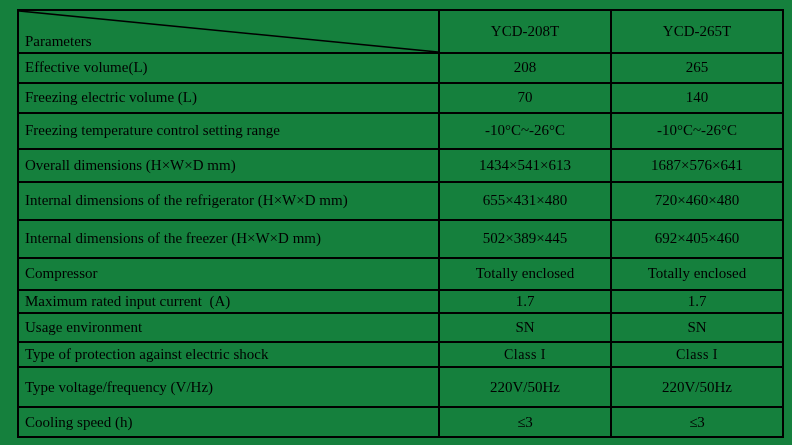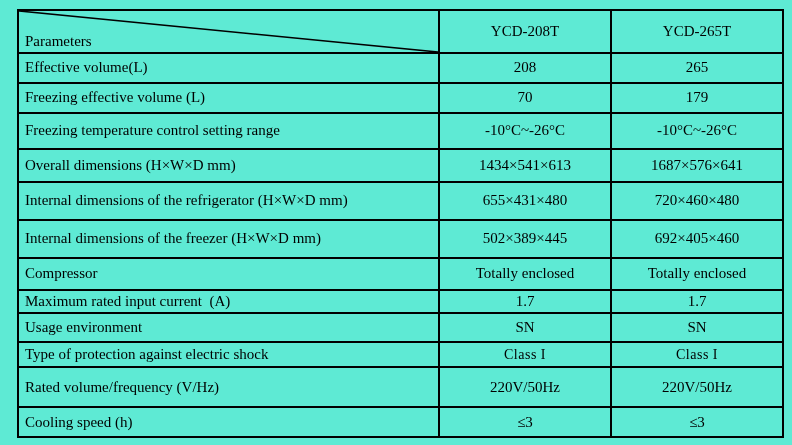--- a/index.html
+++ b/index.html
@@ -11,21 +11,21 @@
   body {
     width: 792px;
     height: 445px;
     font-family: "Liberation Serif", "DejaVu Serif", serif;
     color: #000000;
   }
   .sheet {
     position: relative;
     width: 792px;
     height: 445px;
-    background: #5eead4;
+    background: #15803d;
     overflow: hidden;
   }
   table.spec {
     position: absolute;
     left: 17px;
     top: 9px;
     width: 765px;
     border-collapse: collapse;
     table-layout: fixed;
   }
@@ -109,23 +109,23 @@
         <td class="model">YCD-265T</td>
       </tr>
     </thead>
     <tbody>
       <tr>
         <td class="p">Effective volume(L)</td>
         <td class="v">208</td>
         <td class="v">265</td>
       </tr>
       <tr>
-        <td class="p">Freezing effective volume (L)</td>
+        <td class="p">Freezing electric volume (L)</td>
         <td class="v">70</td>
-        <td class="v">179</td>
+        <td class="v">140</td>
       </tr>
       <tr>
         <td class="p">Freezing temperature control setting range</td>
         <td class="v">-10°C~-26°C</td>
         <td class="v">-10°C~-26°C</td>
       </tr>
       <tr>
         <td class="p">Overall dimensions (H×W×D mm)</td>
         <td class="v">1434×541×613</td>
         <td class="v">1687×576×641</td>
@@ -154,21 +154,21 @@
         <td class="p">Usage environment</td>
         <td class="v">SN</td>
         <td class="v">SN</td>
       </tr>
       <tr>
         <td class="p">Type of protection against electric shock</td>
         <td class="v">Class I</td>
         <td class="v">Class I</td>
       </tr>
       <tr>
-        <td class="p">Rated volume/frequency (V/Hz)</td>
+        <td class="p">Type voltage/frequency (V/Hz)</td>
         <td class="v">220V/50Hz</td>
         <td class="v">220V/50Hz</td>
       </tr>
       <tr>
         <td class="p">Cooling speed (h)</td>
         <td class="v">≤3</td>
         <td class="v">≤3</td>
       </tr>
     </tbody>
   </table>

